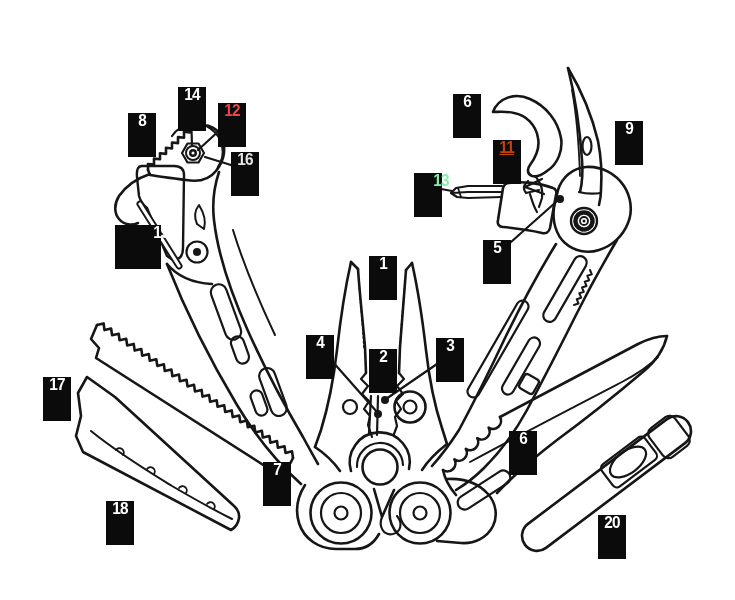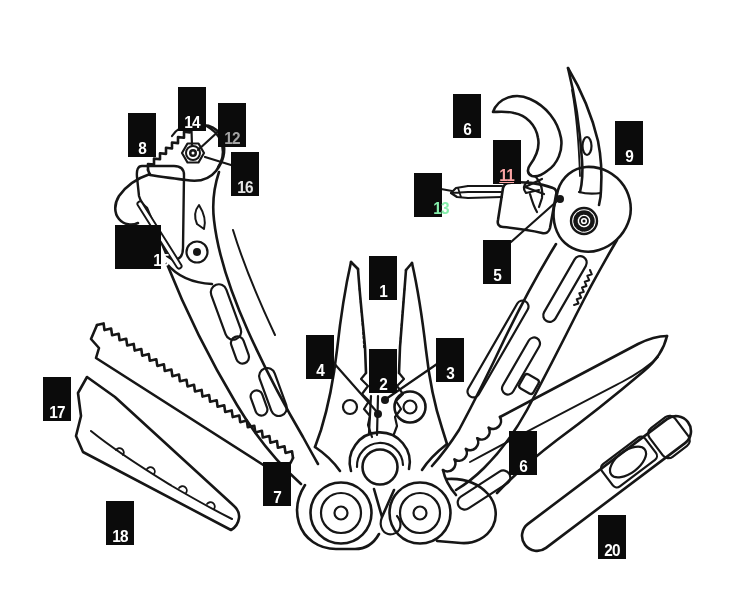--- a/index.html
+++ b/index.html
@@ -18,21 +18,21 @@
   .callout-layer {
     position: absolute;
     left: 0; top: 0; width: 100%; height: 100%;
     pointer-events: none;
   }
   .callout {
     position: absolute;
     width: 28px;
     height: 44px;
     display: flex;
-    align-items: flex-end;
+    align-items: flex-start;
     justify-content: center;
     box-sizing: border-box;
   }
   .callout-num {
     color: #ffffff;
     font-weight: bold;
     font-size: 16px;
     letter-spacing: -0.8px;
     line-height: 1;
     transform: scaleX(0.96);
@@ -243,24 +243,24 @@
       <div class="callout" style="left: 128px; top: 113px; background: rgb(11, 11, 11);">
       <span class="callout-num" style="color: rgb(255, 255, 255);">8</span>
     </div>
       <div class="callout" style="left: 615px; top: 121px; background: rgb(11, 11, 11);">
       <span class="callout-num" style="color: rgb(255, 255, 255);">9</span>
     </div>
       <div class="callout" style="left: 453px; top: 94px; background: rgb(11, 11, 11);">
       <span class="callout-num" style="color: rgb(255, 255, 255);">6</span>
     </div>
       <div class="callout" style="left: 493px; top: 140px; background: rgb(11, 11, 11);">
-      <span class="callout-num" style="color: #fca5a5; text-decoration: underline;">11</span>
+      <span class="callout-num" style="color: #c2410c; text-decoration: underline;">11</span>
     </div>
       <div class="callout" style="left: 218px; top: 103px; background: rgb(11, 11, 11);">
-      <span class="callout-num" style="color: #a3a3a3;">12</span>
+      <span class="callout-num" style="color: #ef4444;">12</span>
     </div>
       <div class="callout" style="left: 414px; top: 173px; background: rgb(11, 11, 11);">
       <span class="callout-num" style="color: #86efac; margin-left: 27px;">13</span>
     </div>
       <div class="callout" style="left: 178px; top: 87px; background: rgb(11, 11, 11);">
       <span class="callout-num" style="color: rgb(255, 255, 255);">14</span>
     </div>
       <div class="callout" style="left: 115px; top: 225px; background: rgb(11, 11, 11); padding-left: 46px;">
       <span class="callout-num" style="color: rgb(255, 255, 255);">15</span>
     </div>

